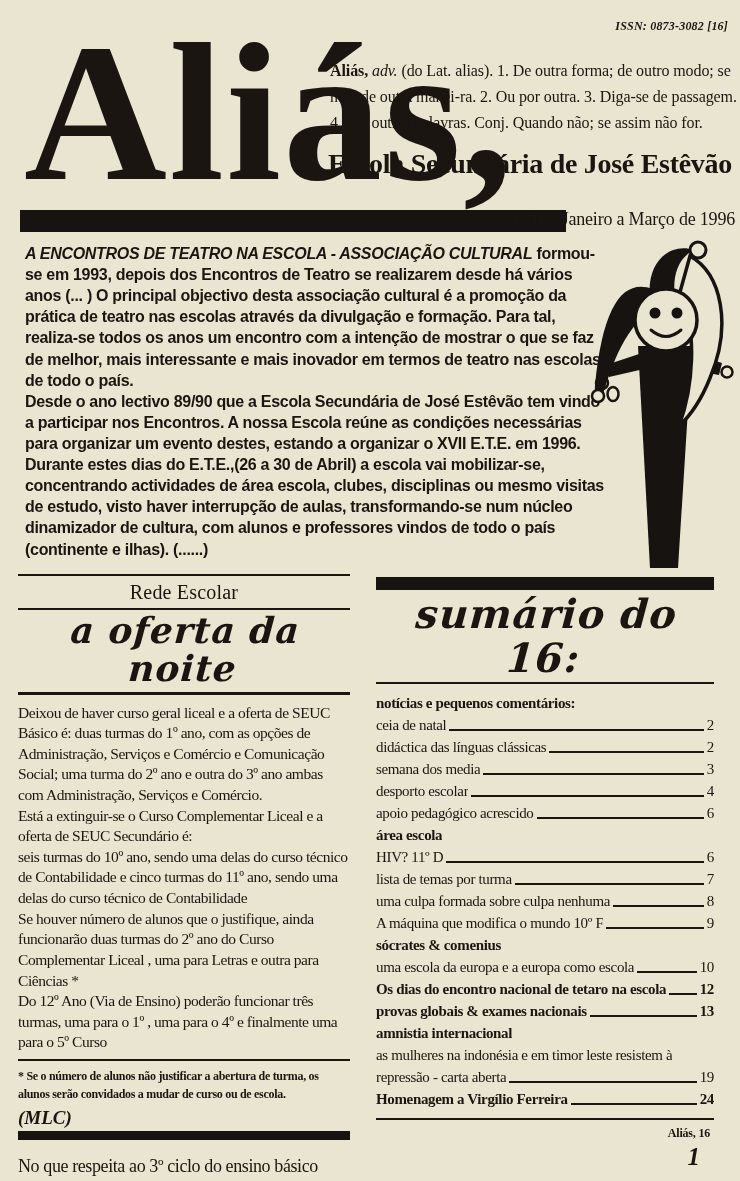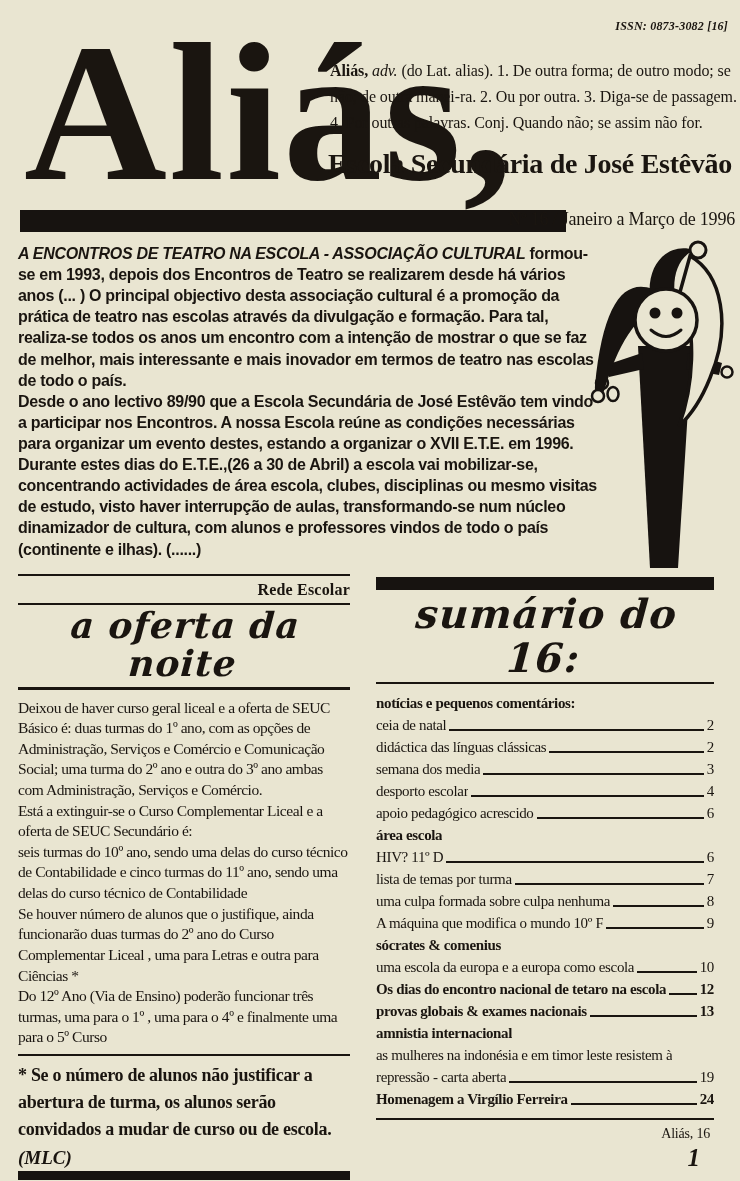--- a/index.html
+++ b/index.html
@@ -34,57 +34,57 @@
     position:absolute;left:20px;top:210px;width:546px;height:22px;
     background:#171310;
   }
   .issue-line{
     position:absolute;top:209px;right:5px;
     font-size:18px;letter-spacing:-.2px;white-space:nowrap;
   }
 
   
   .intro{
-    position:absolute;left:18px;top:243px;width:580px;
+    position:absolute;left:25px;top:243px;width:580px;
     font-family:"Liberation Sans",sans-serif;font-weight:bold;
     font-size:16px;line-height:1.32;letter-spacing:-.3px;
   }
   .intro p{margin:0;}
   .intro .lead-italic{font-style:italic;}
   .byline{
     margin-top:4px;
     font-family:"Liberation Serif",serif;
     font-weight:bold;font-style:italic;font-size:16px;
   }
 
   
   .jester{position:absolute;left:588px;top:238px;width:150px;height:332px;}
 
   
   .left-col{
     position:absolute;left:18px;top:574px;width:332px;
     border-top:2px solid #1a1510;
   }
   .kicker{
-    text-align:right;font-weight:bold;font-size:16px;
+    text-align:center;font-weight:normal;font-size:20px;
     margin:5px 0 4px 0;letter-spacing:.2px;
   }
   .rule{border:none;border-top:2px solid #1a1510;margin:0;}
   .rule-3{border-top:3px solid #1a1510;}
   .script-head{
     font-family:"DejaVu Serif",serif;font-weight:bold;font-style:italic;
     text-align:center;font-size:36px;line-height:1.05;
     letter-spacing:1px;margin:2px 0 4px 0;transform:skewX(-4deg);
   }
   .col-text{margin:8px 0 6px 0;}
   .col-text p{
     margin:0;font-size:15.5px;line-height:1.33;letter-spacing:-.45px;
   }
   .footnote{
-    margin:6px 0 0 0;font-size:18px;font-weight:bold;
+    margin:6px 0 0 0;font-size:12px;font-weight:bold;
     line-height:1.5;letter-spacing:-.3px;
   }
   .signature{
     margin:4px 0 2px 0;font-size:19px;font-weight:bold;font-style:italic;
   }
   .thick-bar{height:9px;background:#171310;}
   .closing{
     margin:14px 0 10px 0;font-size:18px;line-height:1.38;letter-spacing:-.4px;
   }
 
@@ -100,21 +100,21 @@
   .toc-row{
     display:flex;align-items:flex-end;
     font-size:15px;line-height:22px;letter-spacing:-.35px;
   }
   .toc-row.bold{font-weight:bold;}
   .toc-label{flex:0 1 auto;white-space:nowrap;overflow:hidden;}
   .toc-leader{flex:1 1 auto;min-width:5px;border-bottom:2px solid #1a1510;margin:0 3px 5px 3px;}
   .toc-page{flex:0 0 auto;}
   .bottom-rule{border:none;border-top:2px solid #1a1510;margin:8px 0 6px 0;}
   .page-footer{text-align:right;padding-right:4px;}
-  .issue-ref{font-size:14px;font-weight:normal;letter-spacing:-.2px;}
+  .issue-ref{font-size:12px;font-weight:bold;letter-spacing:-.2px;}
   .page-num{font-size:25px;font-weight:bold;font-style:italic;margin-top:2px;padding-right:10px;}
 </style>
 </head>
 <body data-name="newsletter-page">
 
 <div class="issn" data-name="issn-line">
   <span data-name="issn-number">ISSN: 0873-3082</span>
   <span data-name="issn-issue-bracket">[16]</span>
 </div>
 

